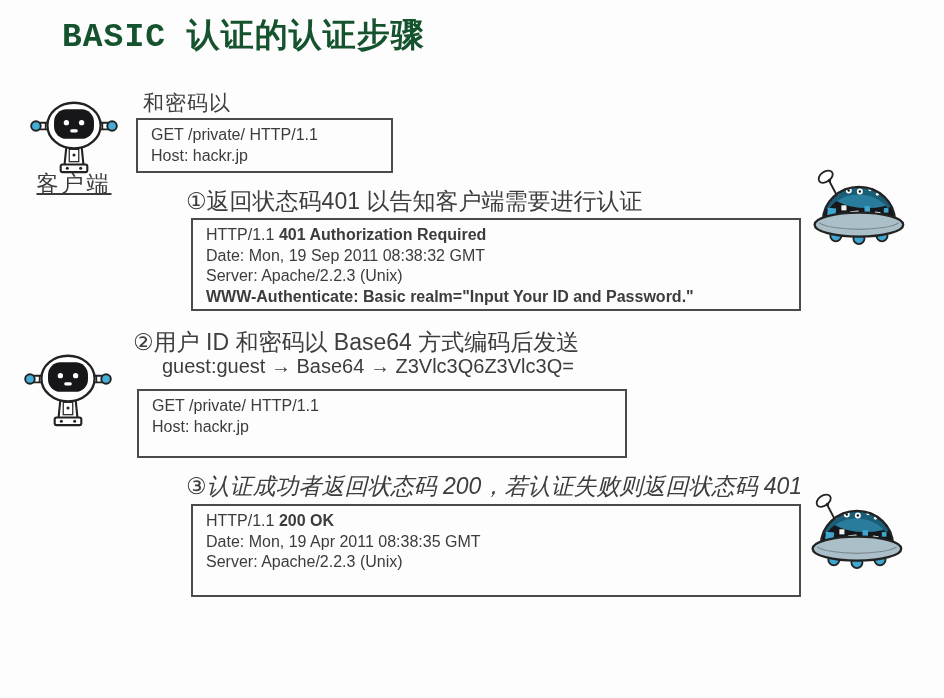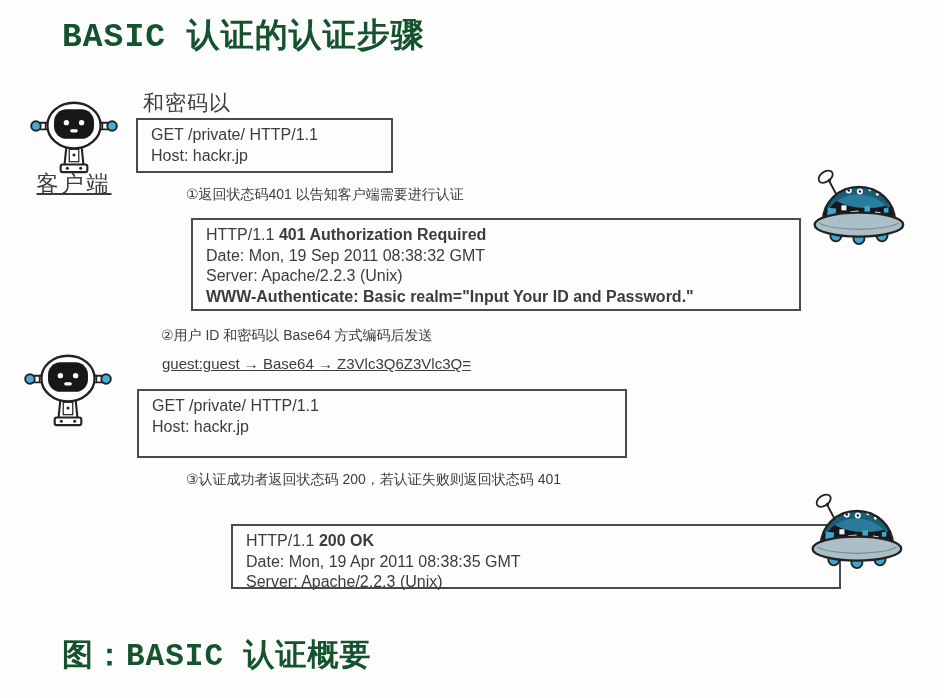--- a/index.html
+++ b/index.html
@@ -11,39 +11,39 @@
   }
   .abs{position:absolute;white-space:nowrap;}
   .serif-head{
     font-family:Liberation Mono, monospace;
     font-weight:bold;color:#14532d;letter-spacing:1px;margin-left:35px;
   }
   .page-title{left:27px;top:13px;font-size:33px;}
   .page-caption{left:27px;top:634px;font-size:31px;}
   .cn-label{font-size:21px;color:#3d3d3d;letter-spacing:1px;}
   .actor-label{font-size:22px;color:#3a3a3a;letter-spacing:3px;text-align:center;text-decoration:underline;}
-  .step-head{font-size:14px;color:#3d3d3d;}
+  .step-head{font-size:23px;color:#3d3d3d;}
   .http-box{
     position:absolute;box-sizing:border-box;
     border:2px solid #4a4a4a;background:#fdfdfd;
     padding:5px 18px 0 13px;
     font-size:16px;line-height:20.5px;color:#3c3c3c;
   }
   .http-line{white-space:nowrap;}
   .b{font-weight:bold;}
   .robot{position:absolute;}
   .send-label{left:143px;top:89px;}
   .box1{left:136px;top:118px;width:257px;height:55px;}
   .step1-head{left:186px;top:186px;}
   .box2{left:191px;top:218px;width:610px;height:93px;}
-  .step2-head{left:133px;top:327px;margin-left:28px;}
-  .step2-enc{left:162px;top:355px;font-size:15px;color:#3d3d3d;text-decoration:underline;}
+  .step2-head{left:133px;top:327px;}
+  .step2-enc{left:162px;top:355px;font-size:20px;color:#3d3d3d;}
   .box3{left:137px;top:389px;width:490px;height:69px;}
-  .step3-head{left:186px;top:471px;}
-  .box4{left:191px;top:524px;width:610px;height:65px;margin-left:40px;}
+  .step3-head{left:186px;top:471px;font-style:italic;}
+  .box4{left:191px;top:504px;width:610px;height:93px;}
   .client1{left:28px;top:97px;width:92px;height:78px;}
   .client1-label{left:26px;top:169px;width:96px;}
   .client2{left:22px;top:350px;width:92px;height:78px;}
   .server1{left:810px;top:163px;width:96px;height:92px;}
   .server1-label{left:812px;top:254px;width:92px;}
   .server2{left:808px;top:487px;width:96px;height:92px;}
 </style>
 </head>
 <body>
 
@@ -164,15 +164,14 @@
   <div class="http-box box4">
     <div class="http-line"><span>HTTP/1.1 </span><span class="b">200 OK</span></div>
     <div class="http-line">Date: Mon, 19 Apr 2011 08:38:35 GMT</div>
     <div class="http-line">Server: Apache/2.2.3 (Unix)</div>
   </div>
 
   <svg class="robot server2">
       <use href="#sym-server-robot"></use>
     </svg>
 
-  <div class="abs serif-head page-caption">图：BASIC 认证概要</div>
 
 </div>
 
 </body></html>

